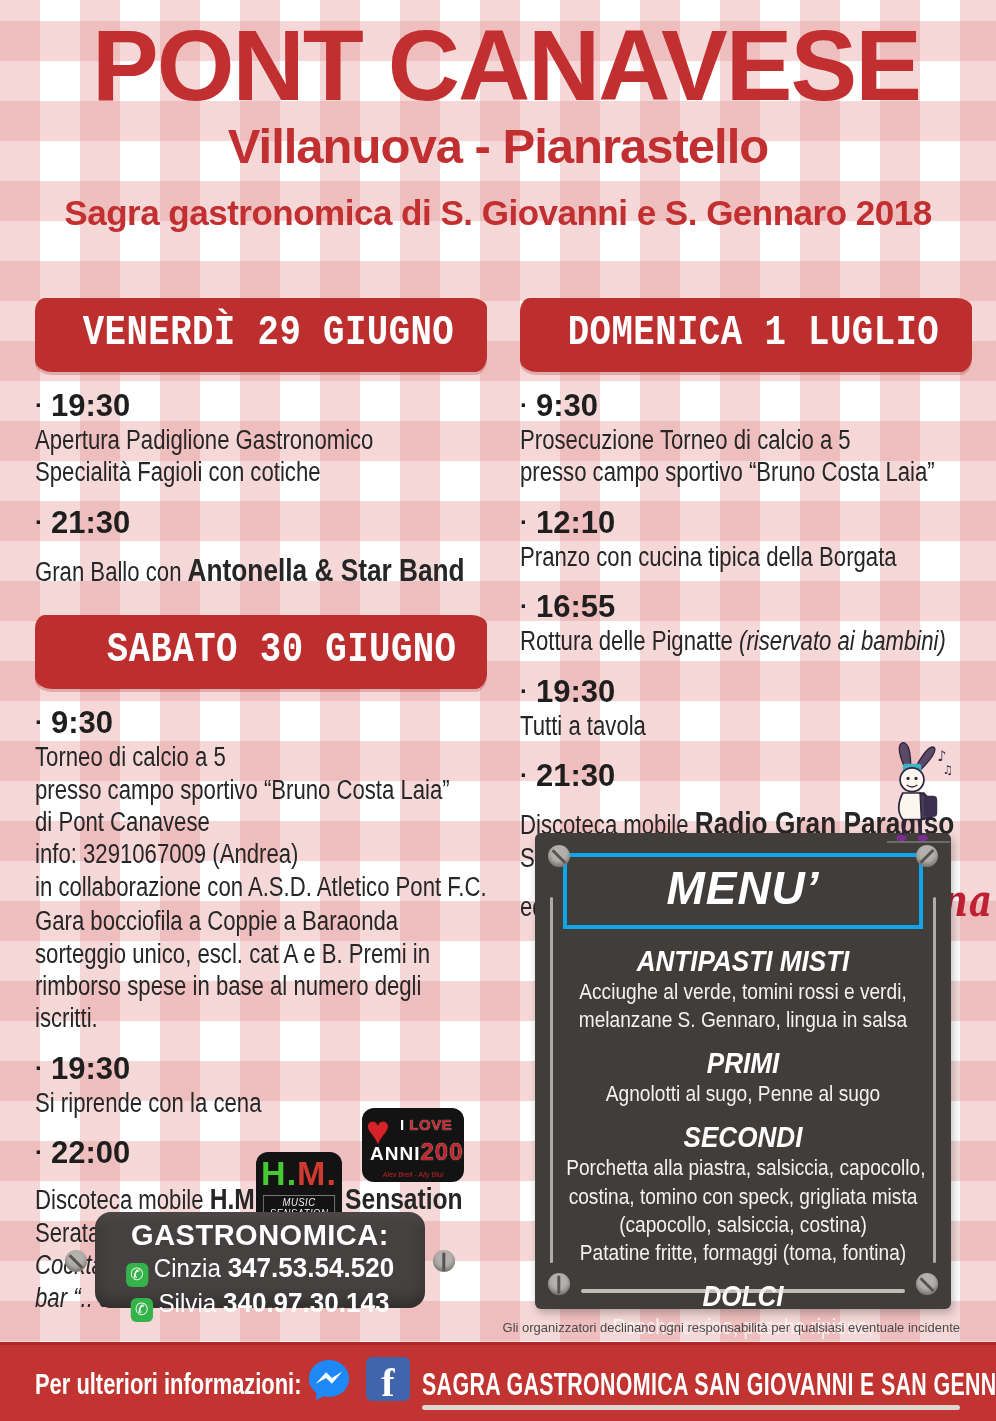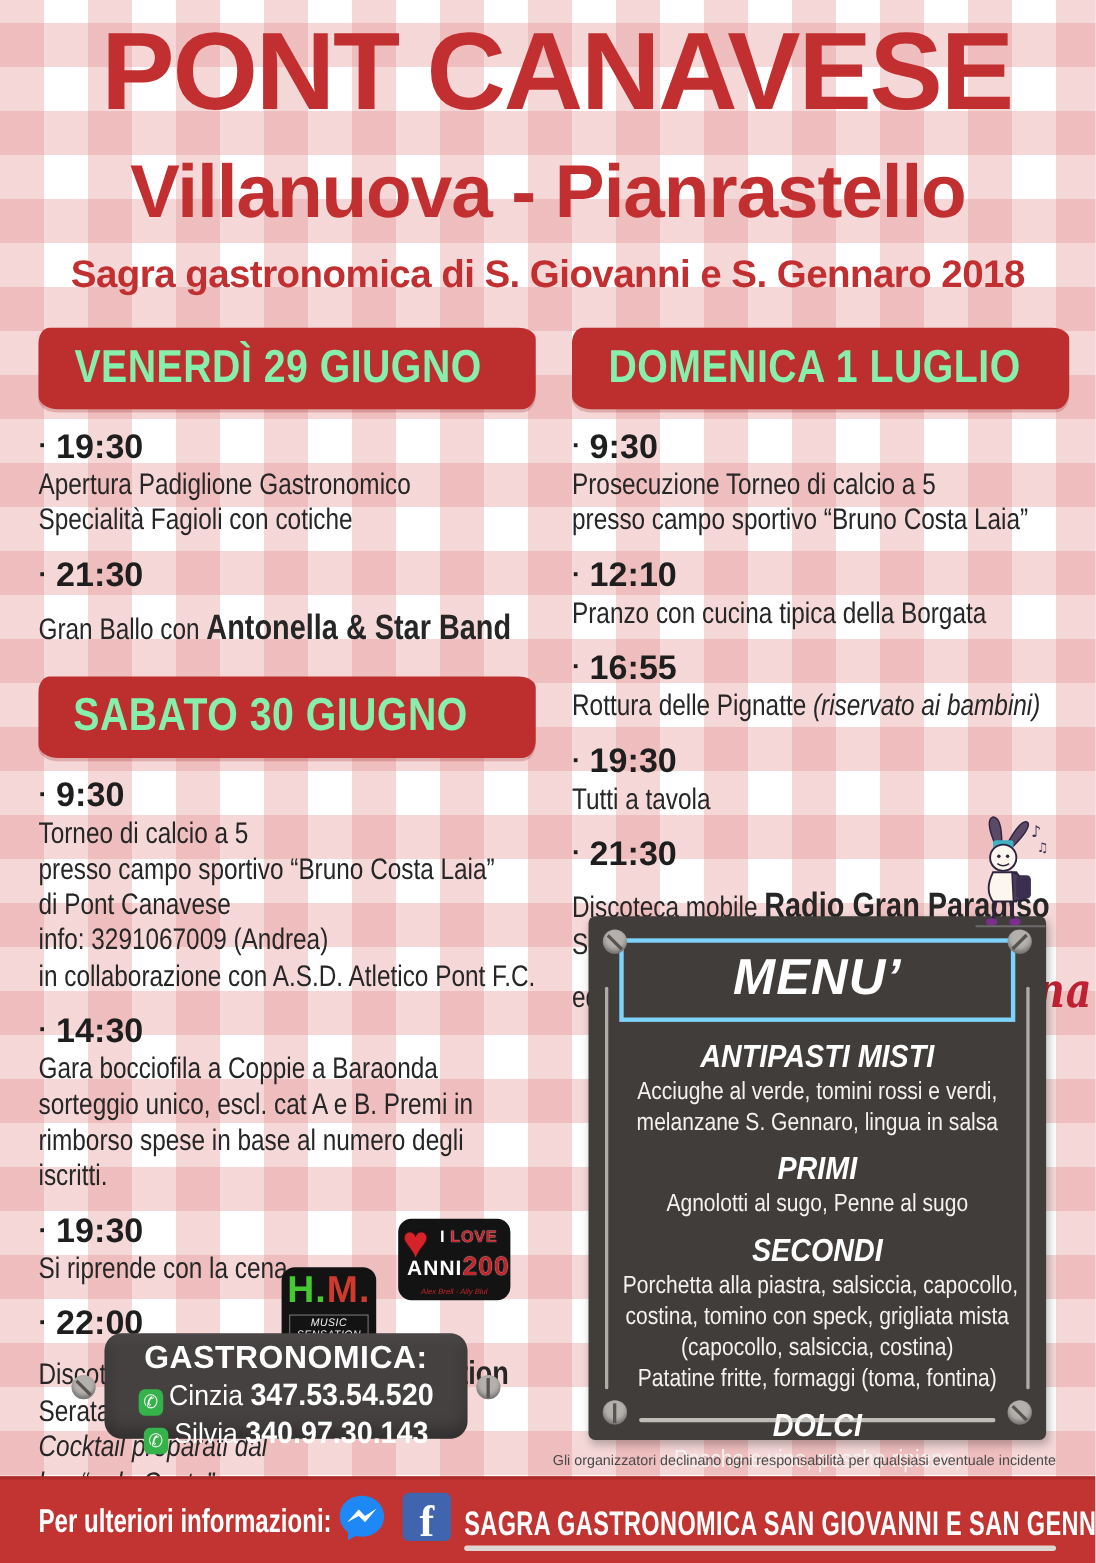--- a/index.html
+++ b/index.html
@@ -10,30 +10,30 @@
     overflow:hidden;
     font-family:"Liberation Sans",sans-serif;
     background-color:#ffffff;
     background-image:
       repeating-linear-gradient(90deg, rgba(226,139,139,0.34) 0 40px, rgba(226,139,139,0) 40px 80px),
       repeating-linear-gradient(0deg, rgba(226,139,139,0.34) 0 40px, rgba(226,139,139,0) 40px 80px);
   }
   
   .header{position:absolute;top:14px;left:0;width:100%;text-align:center;color:#c22f30;}
   .title{font-size:100px;font-weight:bold;line-height:1.02;letter-spacing:-2px;margin-left:16px;}
-  .subtitle{font-size:68px;font-weight:bold;line-height:1.0;margin-top:24px;letter-spacing:-1px;}
+  .subtitle{font-size:49px;font-weight:bold;line-height:1.0;margin-top:6px;letter-spacing:-1px;}
   .tagline{font-size:35px;font-weight:bold;margin-top:22px;letter-spacing:-0.5px;}
   
   .col{position:absolute;top:298px;width:452px;color:#232323;}
   .col-left{left:35px;}
   .col-right{left:520px;}
   .banner{
-    display:block;background:#bd2f2e;color:#86efac;text-align:left;
+    display:block;background:#bd2f2e;color:#ffffff;text-align:right;
     border-radius:10px 16px 12px 18px / 14px 10px 16px 12px;
-    padding:11px 0 15px;box-shadow:0 3px 0 rgba(160,40,40,0.25);
+    padding:11px 0 15px;box-shadow:0 3px 0 rgba(160,40,40,0.25);font-family:Liberation Mono, monospace;
   }
   .banner .btxt{display:inline-block;font-size:42px;font-weight:bold;transform:scaleX(.85);transform-origin:center;letter-spacing:0.5px;}
   .time{font-size:31px;font-weight:bold;margin-top:16px;color:#1e1e1e;}
   .time .bullet{font-size:24px;vertical-align:3px;margin-right:8px;}
   .line{display:block;font-size:27px;line-height:1.2;transform:scaleX(.82);transform-origin:left center;white-space:nowrap;color:#262626;}
   .event{margin-top:2px;}
   .gap-s{margin-top:10px;}
   .band{font-weight:bold;font-size:32px;}
   .band-m{font-weight:bold;font-size:30px;}
   .it{font-style:italic;}
@@ -80,21 +80,21 @@
     position:absolute;left:535px;top:833px;width:416px;height:476px;
     background:#413d3b;border-radius:6px;color:#fff;text-align:center;
     box-shadow:2px 4px 8px rgba(0,0,0,0.25);
   }
   .board::before,.board::after{
     content:"";position:absolute;top:64px;bottom:46px;width:3px;background:rgba(235,232,228,.65);border-radius:2px;
   }
   .board::before{left:15px;}
   .board::after{right:15px;}
   .board-bottomline{position:absolute;left:46px;right:46px;bottom:16px;height:4px;background:rgba(235,232,228,.75);border-radius:2px;}
-  .board-title-box{margin:20px auto 16px;width:352px;border:4px solid #7dd3fc;padding:4px 0 10px;}
+  .board-title-box{margin:20px auto 16px;width:352px;border:4px solid #0ea5e9;padding:4px 0 10px;}
   .board-title{display:inline-block;font-size:46px;font-weight:bold;font-style:italic;letter-spacing:1px;}
   .msection{margin-top:13px;}
   .mname{display:block;font-size:29px;font-weight:bold;font-style:italic;transform:scaleX(.9);transform-origin:center;}
   .mline{display:block;font-size:22.5px;line-height:1.25;transform:scaleX(.85);transform-origin:center;white-space:nowrap;color:#f4f2f0;}
   .brd-screw-tl{left:13px;top:12px;}
   .brd-screw-tr{right:13px;top:12px;}
   .brd-screw-bl{left:13px;bottom:14px;}
   .brd-screw-br{right:13px;bottom:14px;}
   
   .disclaimer{position:absolute;right:36px;top:1320px;font-size:13px;color:#4a4a4a;}
@@ -149,23 +149,20 @@
         <span class="bullet">·</span><span>9:30</span>
       </div>
       <span class="line">Torneo di calcio a 5</span>
       <span class="line">presso campo sportivo “Bruno Costa Laia”</span>
       <span class="line">di Pont Canavese</span>
       <span class="line">info: 3291067009 (Andrea)</span>
       <span class="line">in collaborazione con A.S.D. Atletico Pont F.C.</span>
     </div>
 
     <div class="event">
-      <div class="time">
-        <span class="bullet">·</span><span>14:30</span>
-      </div>
       <span class="line">Gara bocciofila a Coppie a Baraonda</span>
       <span class="line">sorteggio unico, escl. cat A e B. Premi in</span>
       <span class="line">rimborso spese in base al numero degli</span>
       <span class="line">iscritti.</span>
     </div>
 
     <div class="event">
       <div class="time">
         <span class="bullet">·</span><span>19:30</span>
       </div>

